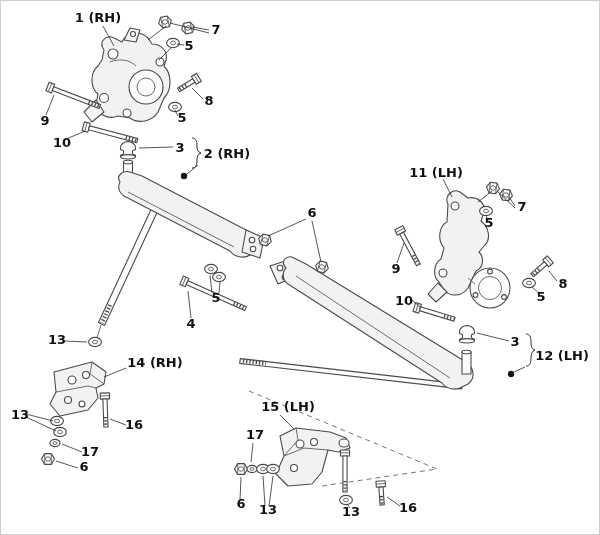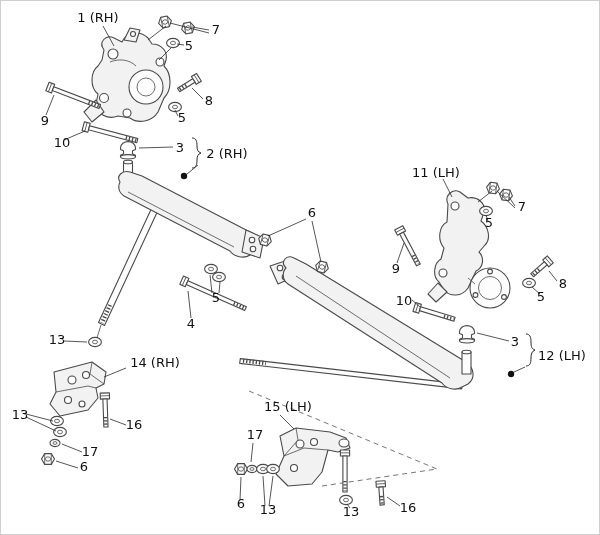--- a/index.html
+++ b/index.html
@@ -1,16 +1,16 @@
 <!DOCTYPE html>
 <html><head>
 <meta charset="utf-8">
 <style>
   html,body { margin:0; padding:0; background:#ffffff; }
-  .stage { width:600px; height:535px; position:relative; background:#ffffff; overflow:hidden; }
+  .stage { width:600px; height:535px; position:relative; background:#ffffff; overflow:hidden;font-weight:bold; }
   svg { display:block; }
   .part       { fill:#f2f2f2; stroke:#4a4a4a; stroke-width:1.1; stroke-linejoin:round; }
   .part-white { fill:#fdfdfd; stroke:#4a4a4a; stroke-width:1.1; stroke-linejoin:round; }
   .thin   { fill:none; stroke:#4a4a4a; stroke-width:0.8; }
   .thread { fill:none; stroke:#4a4a4a; stroke-width:3.4; stroke-dasharray:1.3 1.9; }
   .thread-lg { fill:none; stroke:#4a4a4a; stroke-width:4.2; stroke-dasharray:1.3 1.9; }
   .leader { fill:none; stroke:#2b2b2b; stroke-width:0.8; }
   .dashed { fill:none; stroke:#666666; stroke-width:0.9; stroke-dasharray:5 4; }
   .brace  { fill:none; stroke:#2b2b2b; stroke-width:1; }
   .dot    { fill:#111111; stroke:none; }

